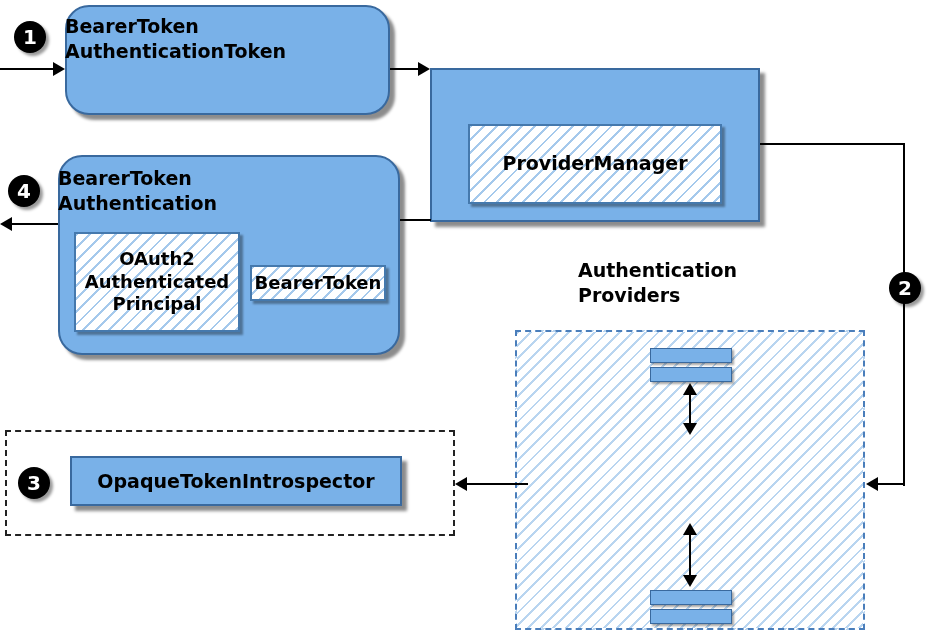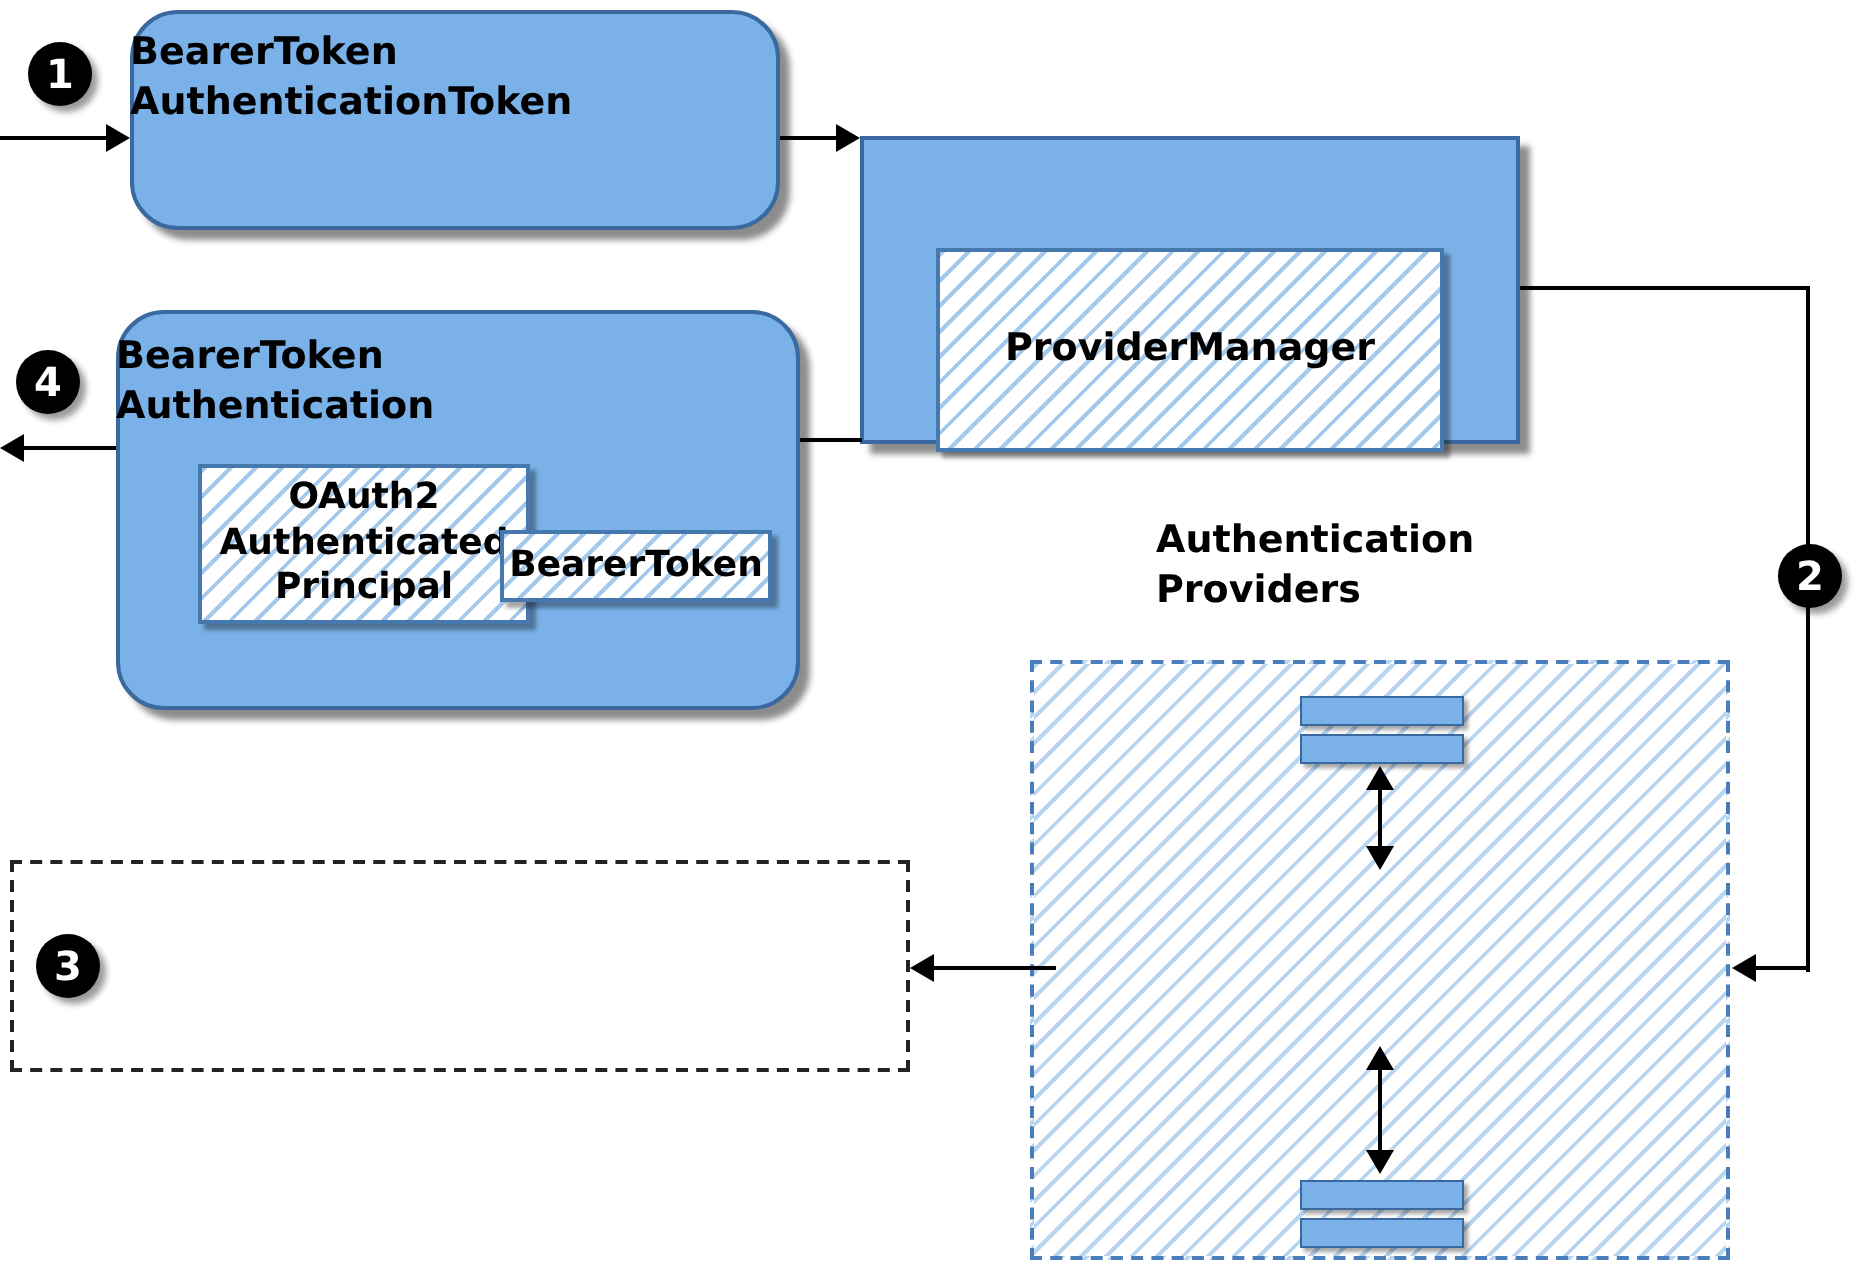--- a/index.html
+++ b/index.html
@@ -114,47 +114,48 @@
   <div class="box rounded" style="left:65px;top:5px;width:325px;height:110px;"></div>
   <div class="label" style="left:65px;top:14px;width:325px;">BearerToken
 AuthenticationToken</div>
 
   <div>
     <div class="hline" style="left:390px;top:68px;width:28px;"></div>
     <div class="tri right" style="left:418px;top:62px;"></div>
   </div>
 
   <div class="box" style="left:430px;top:68px;width:330px;height:154px;"></div>
-  <div class="inner" style="left:468px;top:124px;width:254px;height:102px;font-size:19px;">ProviderManager</div>
+  <div class="inner" style="left:468px;top:124px;width:254px;height:80px;font-size:19px;">ProviderManager</div>
 
   <div>
     <div class="hline" style="left:760px;top:143px;width:145px;"></div>
     <div class="vline" style="left:903px;top:143px;height:343px;"></div>
     <div class="hline" style="left:878px;top:483px;width:27px;"></div>
     <div class="tri left" style="left:866px;top:477px;"></div>
   </div>
   <div class="badge" style="left:889px;top:272px;">2</div>
 
   <div class="hline" style="left:400px;top:219px;width:31px;"></div>
 
   <div>
     <div class="tri left" style="left:0;top:217px;"></div>
     <div class="hline" style="left:12px;top:223px;width:46px;"></div>
   </div>
   <div class="badge" style="left:8px;top:175px;">4</div>
 
   <div class="box rounded" style="left:58px;top:155px;width:342px;height:200px;"></div>
   <div class="label" style="left:58px;top:166px;width:342px;">BearerToken
 Authentication</div>
-  <div class="inner" style="left:74px;top:232px;width:166px;height:80px;margin-left:25px;">OAuth2
+  <div class="inner" style="left:74px;top:232px;width:166px;height:100px;">OAuth2
 Authenticated
 Principal</div>
   <div class="inner" style="left:250px;top:265px;width:136px;height:36px;">BearerToken</div>
 
   <div class="dashed-box" style="left:5px;top:430px;width:450px;height:106px;"></div>
+  <div class="box centered node-label" style="left:70px;top:456px;width:332px;height:50px;">OpaqueTokenIntrospector</div>
   <div class="badge" style="left:18px;top:467px;">3</div>
 
   <div>
     <div class="tri left" style="left:455px;top:477px;"></div>
     <div class="hline" style="left:467px;top:483px;width:61px;"></div>
   </div>
 
 </div>
 
 </body></html>

